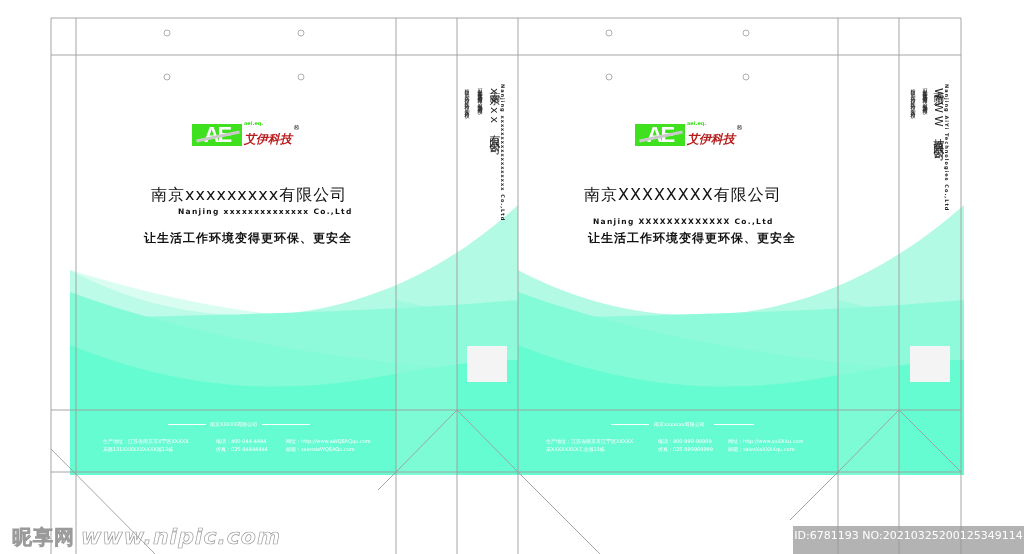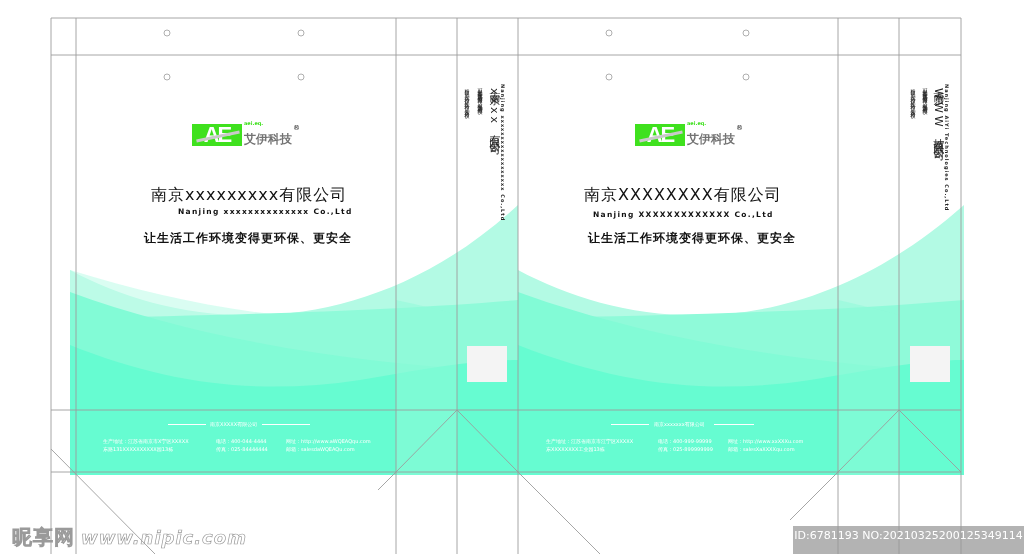--- a/index.html
+++ b/index.html
@@ -1,33 +1,33 @@
 <!DOCTYPE html>
 <html><head>
 <meta charset="utf-8">
 <style>
   html,body{margin:0;padding:0;background:#ffffff;}
   body{width:1024px;height:554px;position:relative;overflow:hidden;font-family:"DejaVu Sans",sans-serif;}
   #art{position:absolute;left:0;top:0;width:1024px;height:554px;}
   .logo{position:absolute;display:flex;align-items:flex-end;}
   .logo-mark{width:50px;height:22px;background:#3fe11e;position:relative;color:#fff;font-family:"Liberation Sans",sans-serif;font-weight:bold;font-size:22px;line-height:22px;letter-spacing:-2px;text-align:center;overflow:hidden;}
   .logo-mark .swoosh{position:absolute;left:4px;top:11px;width:44px;height:3px;background:#c9c9c9;transform:rotate(-12deg);}
-  .logo-cn{font-size:12px;font-weight:bold;color:#737373;margin-left:2px;line-height:14px;}
+  .logo-cn{font-size:12px;font-weight:bold;color:#b91c1c;margin-left:2px;line-height:14px;font-style:italic;}
   .logo-en{position:absolute;left:52px;top:-4px;font-size:5px;color:#3fe11e;font-weight:bold;}
   .logo-reg{font-size:7px;color:#111;vertical-align:top;margin-left:1px;align-self:flex-start;}
   .company-cn{position:absolute;font-size:16px;color:#111;letter-spacing:1px;white-space:nowrap;}
   .company-en{position:absolute;font-size:7.5px;font-weight:bold;color:#111;letter-spacing:1.3px;white-space:nowrap;}
   .slogan{position:absolute;font-size:12px;font-weight:bold;color:#111;letter-spacing:1px;white-space:nowrap;}
   .vert{position:absolute;writing-mode:vertical-rl;white-space:nowrap;color:#222;}
   .footer-title{position:absolute;font-size:5px;color:#fff;white-space:nowrap;}
   .footer-line{position:absolute;height:1px;background:#fff;}
   .footer-txt{position:absolute;font-size:5px;color:#fff;white-space:nowrap;line-height:8px;}
   .white-box{position:absolute;background:#f4f4f4;}
   .wm-left{position:absolute;left:12px;top:524px;font-size:20px;font-weight:bold;color:transparent;-webkit-text-stroke:0.7px #9a9a9a;white-space:nowrap;letter-spacing:1px;font-family:"DejaVu Sans",sans-serif;}
-  .wm-left .url{font-size:18px;font-style:italic;margin-left:6px;}
+  .wm-left .url{font-size:22px;font-style:italic;margin-left:6px;}
   .wm-right{position:absolute;left:793px;top:526px;width:231px;height:37px;background:rgba(150,150,150,0.72);color:#fff;font-size:11px;line-height:20px;text-align:center;font-family:"DejaVu Sans",sans-serif;white-space:nowrap;}
 </style>
 </head>
 <body>
 
 <svg id="art" viewBox="0 0 1024 554" xmlns="http://www.w3.org/2000/svg">
 
   <g>
     <path d="M70 270 C 180 330, 360 350, 518 205 L 518 475 L 70 475 Z" fill="#b3fae4"></path>
     <path d="M518 270 C 630 330, 800 350, 964 205 L 964 475 L 518 475 Z" fill="#b3fae4"></path>
@@ -113,21 +113,21 @@
 </div>
 
 <div>
   <div class="logo" style="left:635px;top:124px;">
     <div class="logo-mark"><span>AE</span><div class="swoosh"></div></div>
     <span class="logo-en">aei.eq.</span>
     <span class="logo-cn">艾伊科技</span>
     <span class="logo-reg">®</span>
   </div>
   <div class="company-cn" style="left:584px;top:185px;">南京XXXXXXXX有限公司</div>
-  <div class="company-en" style="left:585px;top:210px;padding-left:8px;">Nanjing XXXXXXXXXXXXX Co.,Ltd</div>
+  <div class="company-en" style="left:585px;top:217px;padding-left:8px;">Nanjing XXXXXXXXXXXXX Co.,Ltd</div>
   <div class="slogan" style="left:588px;top:230px;">让生活工作环境变得更环保、更安全</div>
 
   <div class="footer-line" style="left:611px;top:424px;width:38px;"></div>
   <div class="footer-title" style="left:654px;top:421px;">南京xxxxxxx有限公司</div>
   <div class="footer-line" style="left:714px;top:424px;width:40px;"></div>
   <div class="footer-txt" style="left:546px;top:437px;">
     <div>生产地址：江苏省南京市江宁区XXXXX</div>
     <div>东XXXXXXXX工业园13栋</div>
   </div>
   <div class="footer-txt" style="left:658px;top:437px;">

